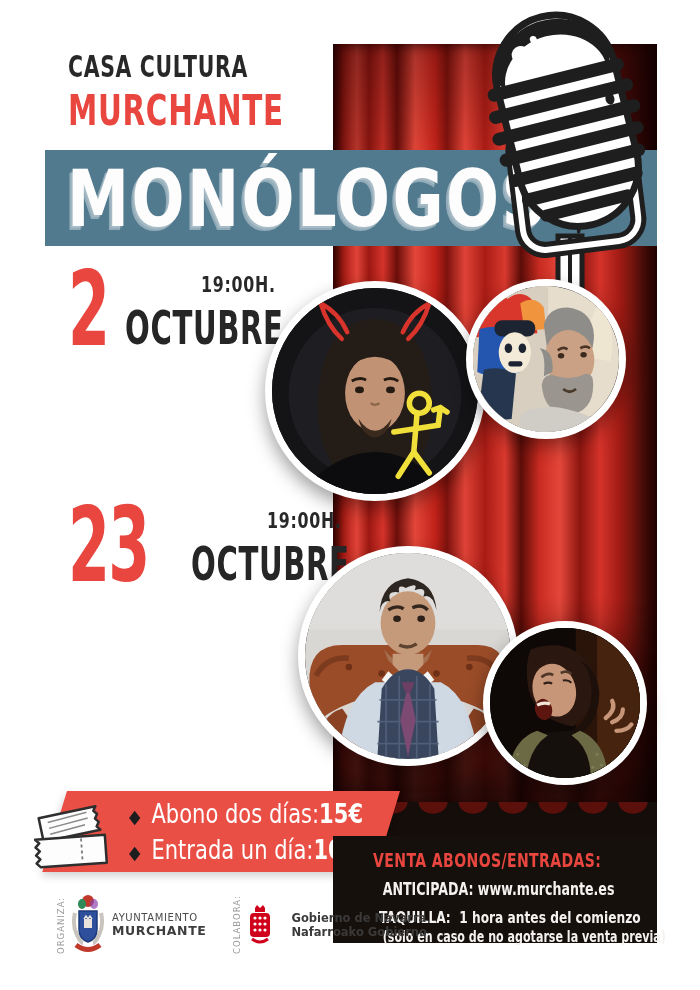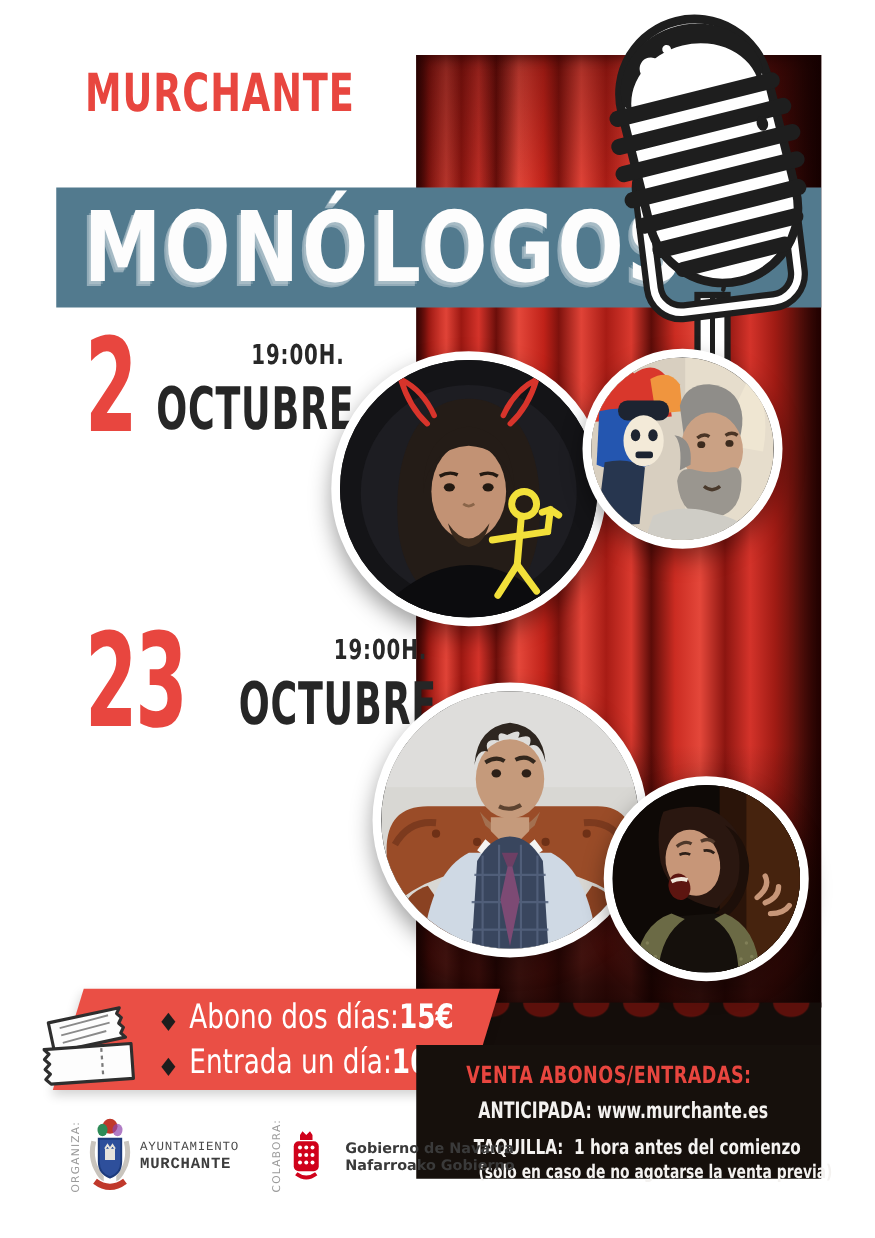--- a/index.html
+++ b/index.html
@@ -76,21 +76,21 @@
   .venta-line{white-space:pre;text-align:center;transform-origin:50% 50%;}
   .venta-h{font-size:19px;font-weight:bold;color:var(--accent-red);transform:scaleX(.74);letter-spacing:.5px;}
   .venta-a{font-size:18px;font-weight:bold;color:#f4f2f0;transform:scaleX(.7);margin-top:7px;}
   .venta-t{font-size:16.5px;font-weight:bold;color:#f4f2f0;transform:scaleX(.74);margin-top:9px;}
   .venta-n{font-size:15px;font-weight:bold;color:#f4f2f0;transform:scaleX(.74);margin-top:1px;}
 
   
   .footer{position:absolute;left:56px;top:892px;height:66px;display:flex;align-items:center;}
   .vlabel{writing-mode:vertical-rl;transform:rotate(180deg);font-size:8.5px;color:#9b9b9b;
           letter-spacing:1px;height:60px;text-align:center;}
-  .org-text{margin-left:7px;color:#4a4a4a;font-family:Liberation Mono, monospace;}
+  .org-text{margin-left:7px;color:#4a4a4a;}
   .org-l1{font-size:10px;letter-spacing:.6px;}
   .org-l2{font-size:12.5px;font-weight:bold;letter-spacing:.6px;color:#3d3d3d;}
   .gob-text{margin-left:18px;color:#3a3a3a;}
   .gob-l{font-size:11.5px;font-weight:bold;line-height:1.25;}
   .gap{width:26px;}
 </style>
 </head>
 <body>
 
 <div class="poster">
@@ -127,20 +127,21 @@
         <rect x="30" y="132" width="148" height="13" rx="6.5"></rect>
         <rect x="34" y="154" width="140" height="13" rx="6.5"></rect>
         <rect x="42" y="176" width="124" height="13" rx="6.5"></rect>
         <rect x="56" y="196" width="96" height="12" rx="6"></rect>
       </g>
       <ellipse cx="152" cy="104" rx="4.5" ry="6" fill="#1e1e1e"></ellipse>
     </g>
   </svg>
 
   <div class="hdr">
+    <div><span class="cx hdr-l1">CASA CULTURA</span></div>
     <div><span class="cx hdr-l2">MURCHANTE</span></div>
   </div>
 
   <div class="event" style="top:268px;">
     <span class="day">2</span>
     <div class="tm" style="margin-left:-12px;">
       <div><span class="cx time">19:00H.</span></div>
       <div><span class="cx month">OCTUBRE</span></div>
     </div>
   </div>

